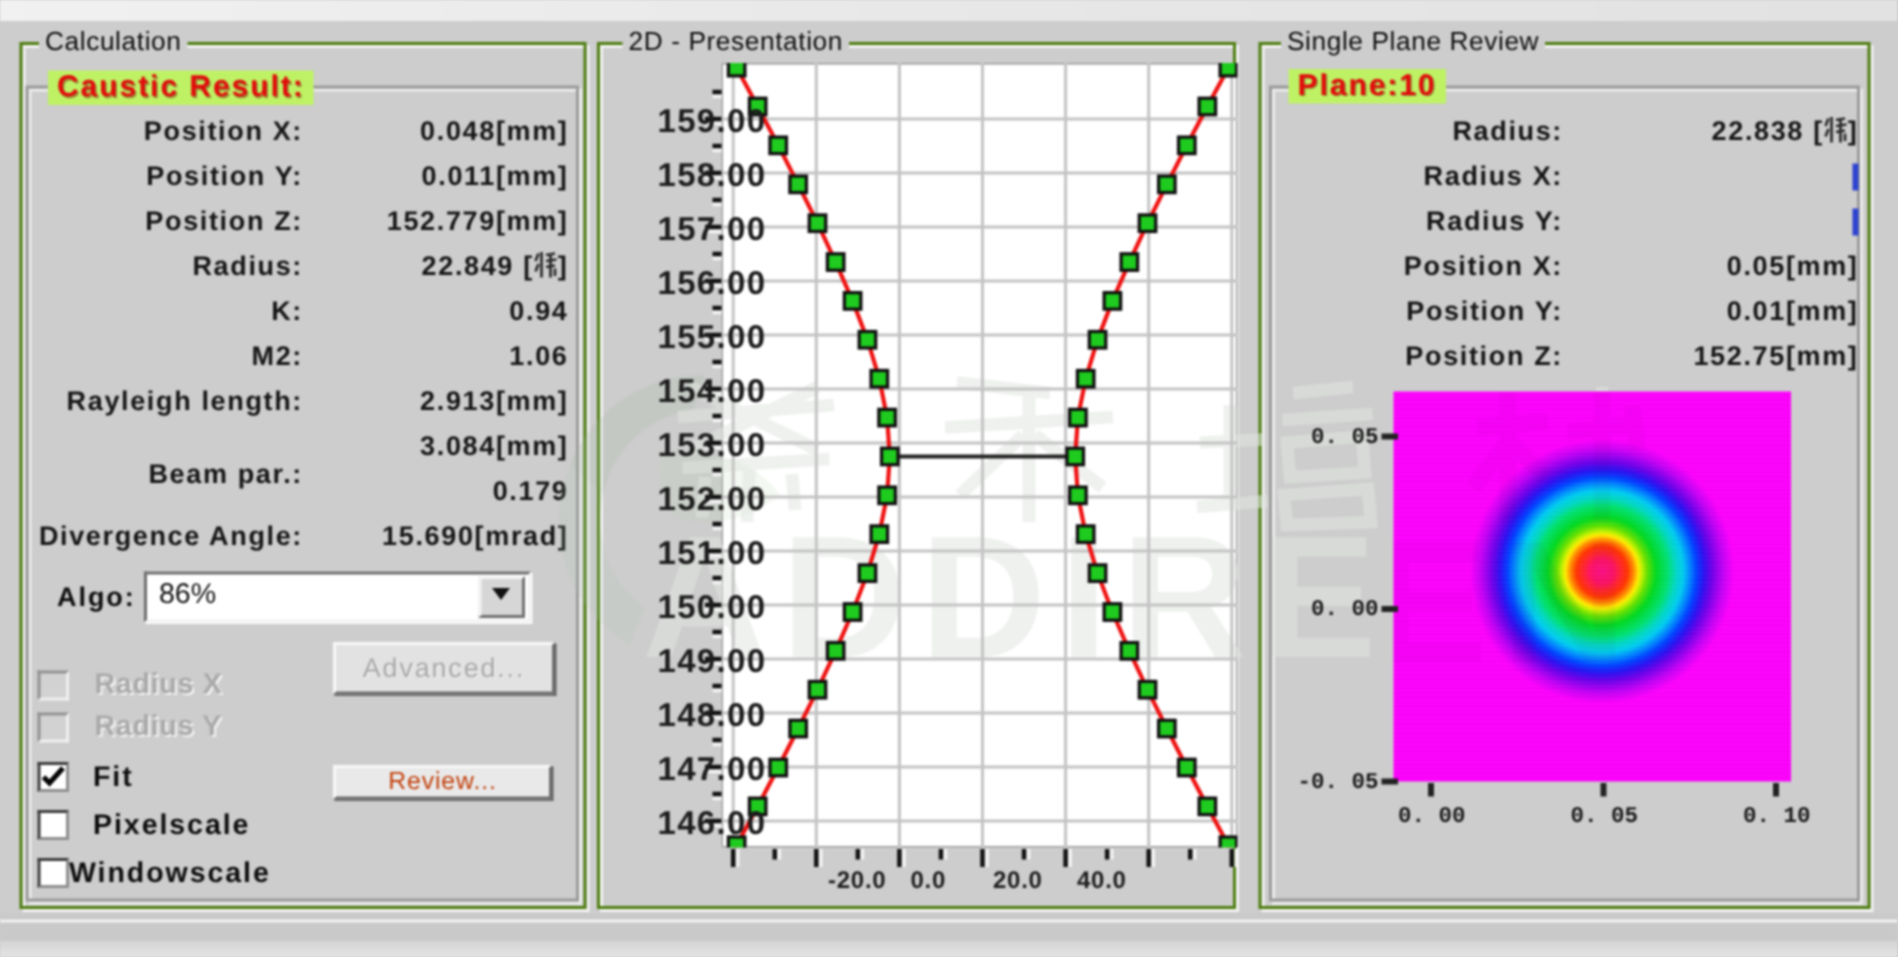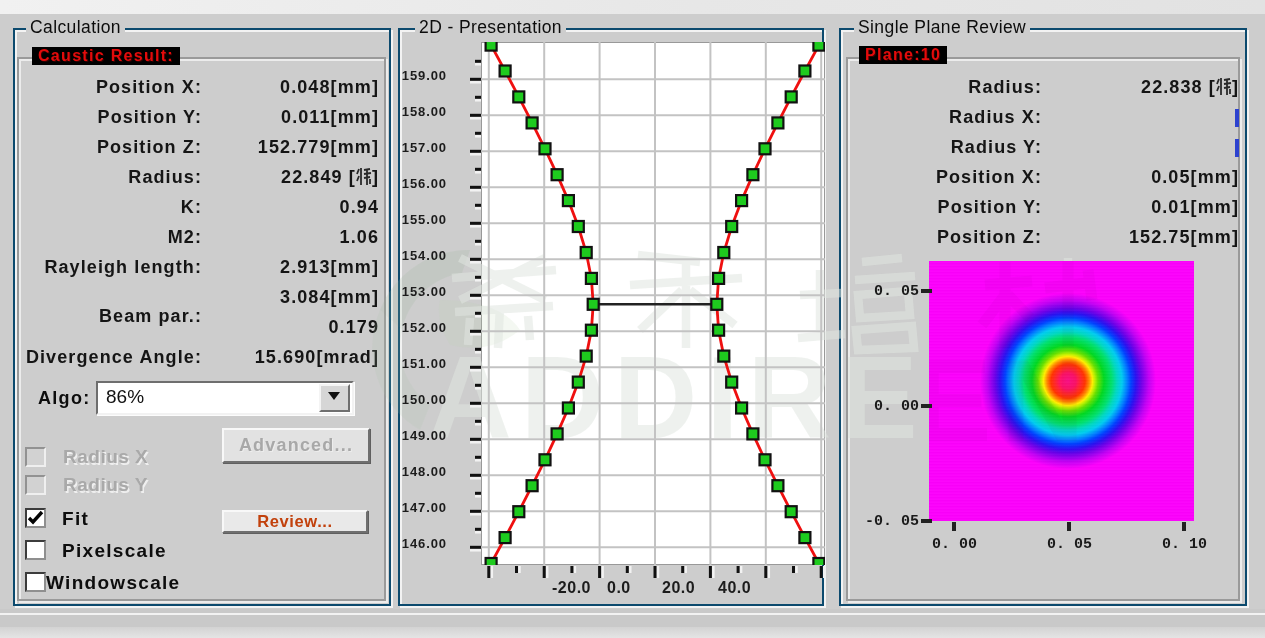--- a/index.html
+++ b/index.html
@@ -1,41 +1,41 @@
 <!DOCTYPE html>
 <html><head><meta charset="utf-8">
 <style>
 * {margin:0;padding:0;box-sizing:border-box}
 html,body {width:1265px;height:638px;overflow:hidden;background:#cdcdcd;
   font-family:"Liberation Sans",sans-serif;position:relative}
 #blurwrap {position:absolute;left:0;top:0;width:1265px;height:638px;filter:blur(0.55px)}
 .abs {position:absolute}
-.panel {position:absolute;border:2px solid #0c4a6e;
+.panel {position:absolute;border:2px solid #4d7c0f;
   box-shadow:2px 2px 0 #f3f3f3, inset 2px 2px 0 #f3f3f3}
 .gtitle {position:absolute;top:-13px;font-size:17.5px;color:#0c0c0c;background:#cdcdcd;
   padding:0 4px;letter-spacing:0.4px;white-space:nowrap}
 .lbl,.val {position:absolute;font-size:18px;font-weight:bold;color:#151515;
   white-space:nowrap;letter-spacing:1.1px}
 .um {vertical-align:-3px}
-.redtitle {position:absolute;font-size:16px;font-weight:bold;color:#e30b0b;
-  text-shadow:1px 1px 0 rgba(110,0,0,0.45);background:#000000;padding:0 6px;
+.redtitle {position:absolute;font-size:20px;font-weight:bold;color:#e30b0b;
+  text-shadow:1px 1px 0 rgba(110,0,0,0.45);background:#bef264;padding:0 6px;
   letter-spacing:1.3px;white-space:nowrap}
 .etch {position:absolute;border:2px solid #9a9a9a;box-shadow:2px 2px 0 #ececec, inset 2px 2px 0 #ececec}
-.ylab {position:absolute;right:818px;font-size:13px;font-weight:bold;color:#1c1c1c;letter-spacing:0.9px}
+.ylab {position:absolute;right:754px;font-size:22px;font-weight:bold;color:#1c1c1c;letter-spacing:0.9px}
 .xlab {position:absolute;top:579px;width:90px;text-align:left;font-size:16px;font-weight:bold;color:#1c1c1c;letter-spacing:0.5px}
 .cb {position:absolute;width:21px;height:20px;background:#fff;
   border:2px solid;border-color:#3c3c3c #8f8f8f #8f8f8f #3c3c3c}
 .cbd {position:absolute;width:21px;height:20px;background:#d2d2d2;
   border:2px solid;border-color:#929292 #efefef #efefef #929292}
 .cblbl {position:absolute;font-size:19px;font-weight:bold;color:#0d0d0d;white-space:nowrap;letter-spacing:1.3px}
 .cblbld {position:absolute;font-size:19px;font-weight:bold;color:#a9a9a9;
   text-shadow:1.5px 1.5px 0 #efefef;white-space:nowrap;letter-spacing:0.5px}
 .btn {position:absolute;background:#e2e2e2;border:2px solid;
   border-color:#f8f8f8 #6f6f6f #6f6f6f #f8f8f8;box-shadow:1px 1px 0 #5f5f5f;
-  text-align:center;font-weight:bold}
+  text-align:center;font-weight:normal}
 .mono {font-family:"Liberation Mono",monospace;font-size:15px;font-weight:bold;color:#1a1a1a;position:absolute;white-space:nowrap}
 </style></head>
 <body>
 <div id="blurwrap">
 <div class="abs" style="left:0;top:0;width:1265px;height:14px;background:linear-gradient(90deg,#f1f1f1,#e7e7e7 55%,#e2e2e2)"></div>
 <div class="abs" style="left:0;top:609px;width:1265px;height:19px;background:#c9c9c9"></div>
 <div class="abs" style="left:0;top:613px;width:1265px;height:2px;background:#f2f2f2"></div>
 <div class="abs" style="left:0;top:627px;width:1265px;height:11px;background:linear-gradient(180deg,#d3d3d3,#e4e4e4)"></div>
 
 <div class="panel" style="left:13px;top:28px;width:378px;height:578px">

